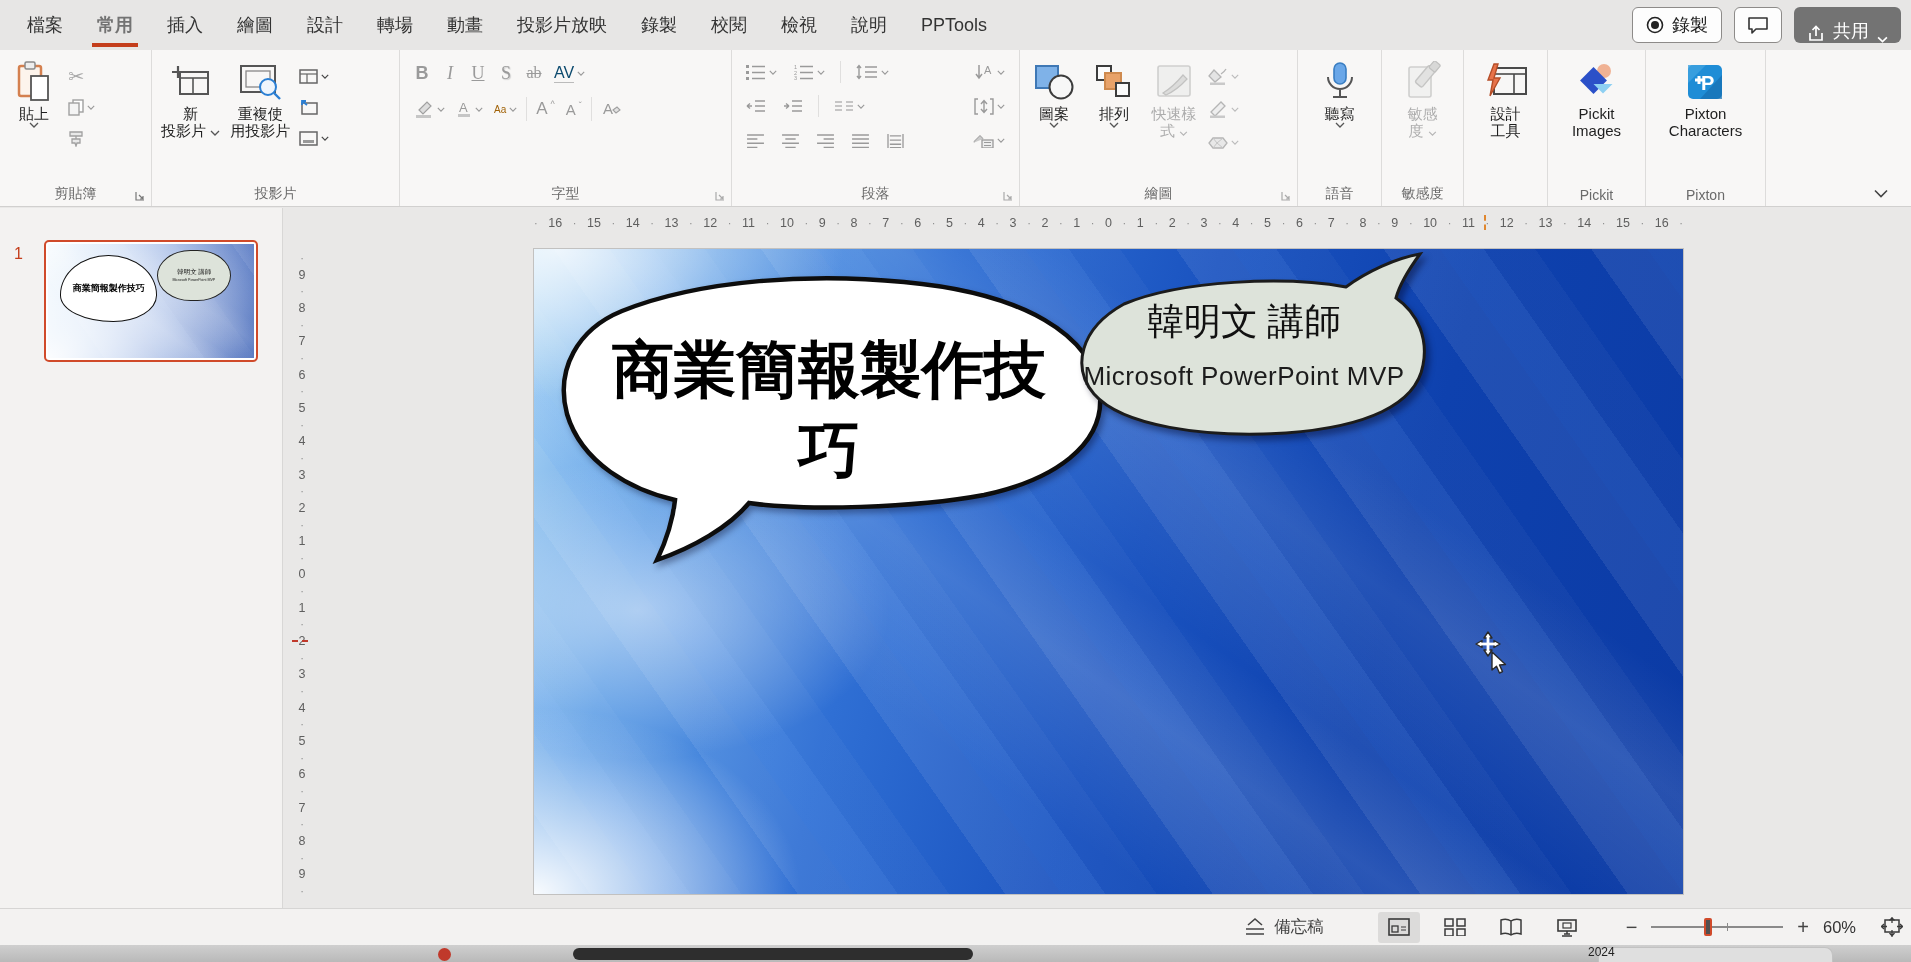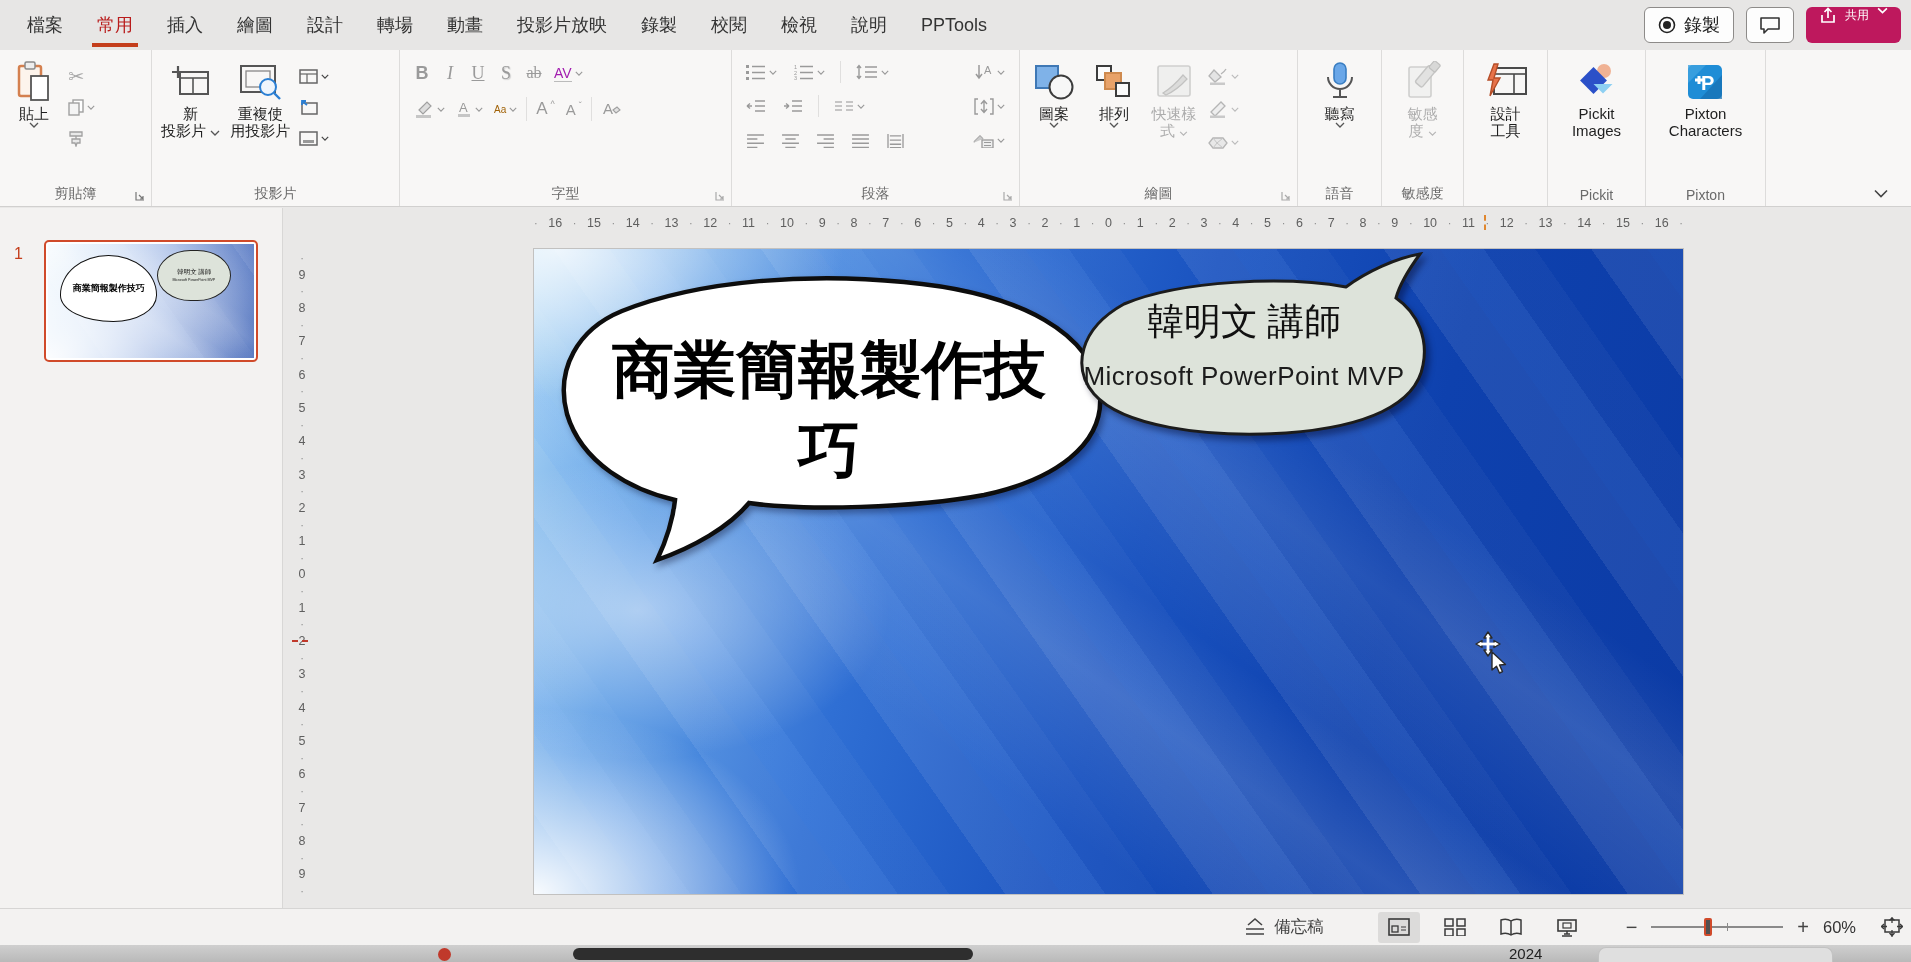--- a/index.html
+++ b/index.html
@@ -4,25 +4,25 @@
 <style>
   * { margin:0; padding:0; box-sizing:border-box; }
   html,body { width:1911px; height:962px; overflow:hidden; }
   body { font-family:"Liberation Sans","DejaVu Sans",sans-serif; background:#e8e8e8; }
   #app { position:relative; width:1911px; height:962px; background:#e9e8e7; }
 
   
   .menubar { position:absolute; top:0; left:0; right:0; height:50px; background:#e7e6e5; display:flex; align-items:center; padding-left:10px; }
   #menu-tabs { display:flex; height:100%; align-items:center;text-align:center; }
   .mb-tab { position:relative; padding:0 17px; font-size:18px; color:#333; height:100%; display:flex; align-items:center; cursor:default; }
-  .mb-tab.active { font-weight:normal; color:#b91c1c; }
+  .mb-tab.active { font-weight:bold; color:#737373; }
   .mb-tab.active::after { content:""; position:absolute; left:12px; right:12px; bottom:3px; height:4px; background:#c43e1c; }
   .mb-right { position:absolute; right:10px; top:7px; display:flex; gap:12px; align-items:center; }
   .pillbtn { height:36px; border:1px solid #8d8b89; border-radius:6px; background:#fdfdfd; display:flex; align-items:center; gap:8px; padding:0 13px; font-size:18px; color:#222; }
-  .sharebtn { height:36px; border-radius:6px; background:#be185d; color:#fff; display:flex; align-items:flex-start; gap:8px; padding:0 13px; font-size:12px; }
+  .sharebtn { height:36px; border-radius:6px; background:#737373; color:#fff; display:flex; align-items:flex-end; gap:8px; padding:0 13px; font-size:18px; }
 
   
   .ribbon { position:absolute; top:50px; left:0; right:0; height:157px; background:#f8f7f6; border-bottom:1px solid #d1d0cf; display:flex; }
   .rgroup { position:relative; border-right:1px solid #dddcdb; padding:5px 4px 24px 4px; display:flex; align-items:flex-start; }
   .glabel { position:absolute; bottom:3px; left:0; right:0; text-align:center; font-size:14px; color:#6a6a6a; }
   .launcher { position:absolute; bottom:4px; right:5px; }
   .bb { display:flex; flex-direction:column; align-items:center; padding:4px 5px 0; min-width:60px; text-align:center; line-height:1.15; }
   .bb .bicon { height:46px; display:flex; align-items:center; justify-content:center; }
   .bb .lbl { font-size:15px; color:#1f1f1f; }
   .bb.dis .lbl { color:#adadad; }
@@ -87,21 +87,21 @@
   .slider .track { position:absolute; left:0; right:0; top:9px; height:2px; background:#8a8a8a; }
   .slider .tick { position:absolute; left:57%; top:6px; width:1.5px; height:8px; background:#8a8a8a; }
   .slider .thumb { position:absolute; left:40%; top:1px; width:8px; height:18px; background:#505050; border-radius:2px; }
   .zoomtxt { font-size:16.5px; color:#333; width:44px; }
 
   
   .bottomstrip { position:absolute; left:0; top:945px; width:1911px; height:17px; background:linear-gradient(#cfcfcf,#b9b9b9); }
   .bs-dot { position:absolute; left:438px; top:3px; width:13px; height:13px; border-radius:50%; background:#c0392b; }
   .bs-bar { position:absolute; left:573px; top:3px; width:400px; height:12px; border-radius:6px; background:#2e2e2e; }
   .bs-card { position:absolute; left:1598px; top:2px; width:235px; height:15px; border-radius:8px 8px 0 0; background:#dfdfdf; border:1px solid #c2c2c2; border-bottom:none; }
-  .bs-date { position:absolute; left:1509px; top:0px; font-size:15px; color:#222; }
+  .bs-date { position:absolute; left:1588px; top:0px; font-size:12px; color:#222; }
 
   
   .cursor { position:absolute; left:1468px; top:628px; }
 
   svg { display:block; }
   text { font-family:"Liberation Sans","DejaVu Sans",sans-serif; }
 </style>
 </head>
 <body>
 
@@ -251,21 +251,21 @@
 
     <div class="rgroup" style="width:332px">
       <div class="fontcol">
         <div class="frow" style="gap:4px">
           <span class="ltr" style="font-weight:bold;font-family:'Liberation Sans',sans-serif">B</span>
           <span class="ltr" style="font-style:italic">I</span>
           <span class="ltr" style="text-decoration:underline">U</span>
           <span class="ltr" style="text-shadow:1px 1px 1px #ccc">S</span>
           <span class="ltr" style="text-decoration:line-through;font-size:16px">ab</span>
           <span class="mbtn">
-            <span style="font-size:14px;color:#a21caf;border-bottom:1px solid #bbb">AV</span>
+            <span style="font-size:16px;color:#0c4a6e;border-bottom:1px solid #bbb">AV</span>
             <svg width="8" height="5" viewBox="0 0 10 6">
                 <path d="M1,1 L5,5 L9,1" stroke="#999" fill="none" stroke-width="1.4"></path>
               </svg>
           </span>
         </div>
         <div class="frow" style="gap:3px">
           <span class="mbtn">
             <svg width="20" height="18" viewBox="0 0 20 18">
                 <path d="M5,10 L13,2 L17,6 L9,14 z" fill="#ddd" stroke="#a0a0a0" stroke-width="1.2"></path>
                 <rect x="2" y="15" width="15" height="3" fill="#c6c6c6"></rect>

